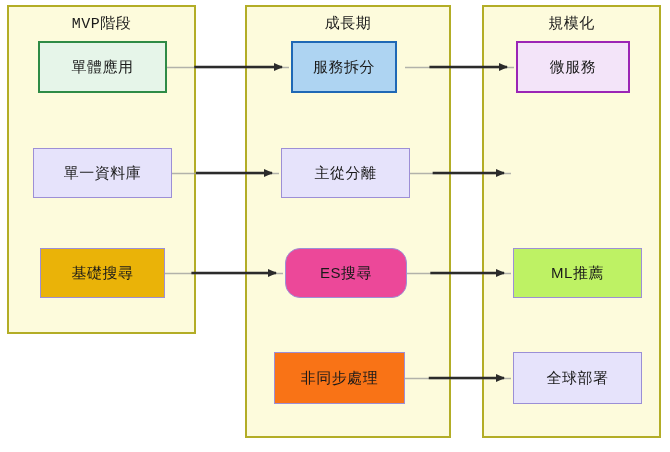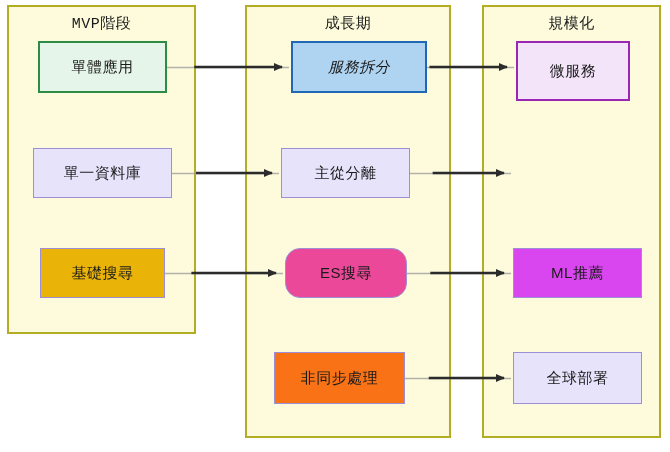--- a/index.html
+++ b/index.html
@@ -100,39 +100,39 @@
       <line x1="191.4" y1="273" x2="276" y2="273" stroke="#2b2b2b" stroke-width="2.6" marker-end="url(#ah)"></line>
       <line x1="407" y1="273.5" x2="511" y2="273.5" stroke="#9a9a9a" stroke-width="1.4" opacity="0.75"></line>
       <line x1="430.32" y1="273" x2="504" y2="273" stroke="#2b2b2b" stroke-width="2.6" marker-end="url(#ah)"></line>
       <line x1="405" y1="378.5" x2="511" y2="378.5" stroke="#9a9a9a" stroke-width="1.4" opacity="0.75"></line>
       <line x1="428.76" y1="378" x2="504" y2="378" stroke="#2b2b2b" stroke-width="2.6" marker-end="url(#ah)"></line>
     </svg>
 
   <div class="node green" id="node-0" style="left: 38px; top: 41px; width: 129px; height: 52px; background: rgb(230, 245, 233); border-color: rgb(46, 139, 70);">
       <span>單體應用</span>
     </div>
-  <div class="node blue" id="node-1" style="left: 291px; top: 41px; width: 136px; height: 52px; background: rgb(174, 212, 242); border-color: rgb(31, 104, 181); font-style: italic;">
+  <div class="node blue" id="node-1" style="left: 291px; top: 41px; width: 106px; height: 52px; background: rgb(174, 212, 242); border-color: rgb(31, 104, 181);">
       <span>服務拆分</span>
     </div>
-  <div class="node purple" id="node-2" style="left: 516px; top: 41px; width: 114px; height: 60px; background: rgb(243, 228, 249); border-color: rgb(155, 37, 181);">
+  <div class="node purple" id="node-2" style="left: 516px; top: 41px; width: 114px; height: 52px; background: rgb(243, 228, 249); border-color: rgb(155, 37, 181);">
       <span>微服務</span>
     </div>
   <div class="node default" id="node-3" style="left: 33px; top: 148px; width: 139px; height: 50px; background: rgb(230, 227, 251); border-color: rgb(157, 143, 214);">
       <span>單一資料庫</span>
     </div>
   <div class="node default" id="node-4" style="left: 281px; top: 148px; width: 129px; height: 50px; background: rgb(230, 227, 251); border-color: rgb(157, 143, 214);">
       <span>主從分離</span>
     </div>
   <div class="node default" id="node-6" style="left: 40px; top: 248px; width: 125px; height: 50px; background: #eab308; border-color: rgb(157, 143, 214);">
       <span>基礎搜尋</span>
     </div>
   <div class="node default" id="node-7" style="left: 285px; top: 248px; width: 122px; height: 50px; background: #ec4899; border-color: rgb(157, 143, 214); border-radius: 15px;">
       <span>ES搜尋</span>
     </div>
-  <div class="node default" id="node-8" style="left: 513px; top: 248px; width: 129px; height: 50px; background: #d946ef; border-color: rgb(157, 143, 214);">
+  <div class="node default" id="node-8" style="left: 513px; top: 248px; width: 129px; height: 50px; background: #bef264; border-color: rgb(157, 143, 214);">
       <span>ML推薦</span>
     </div>
   <div class="node default" id="node-9" style="left: 274px; top: 352px; width: 131px; height: 52px; background: #f97316; border-color: rgb(157, 143, 214);">
       <span>非同步處理</span>
     </div>
   <div class="node default" id="node-10" style="left: 513px; top: 352px; width: 129px; height: 52px; background: rgb(230, 227, 251); border-color: rgb(155, 143, 214);">
       <span>全球部署</span>
     </div>
 
 </div>

